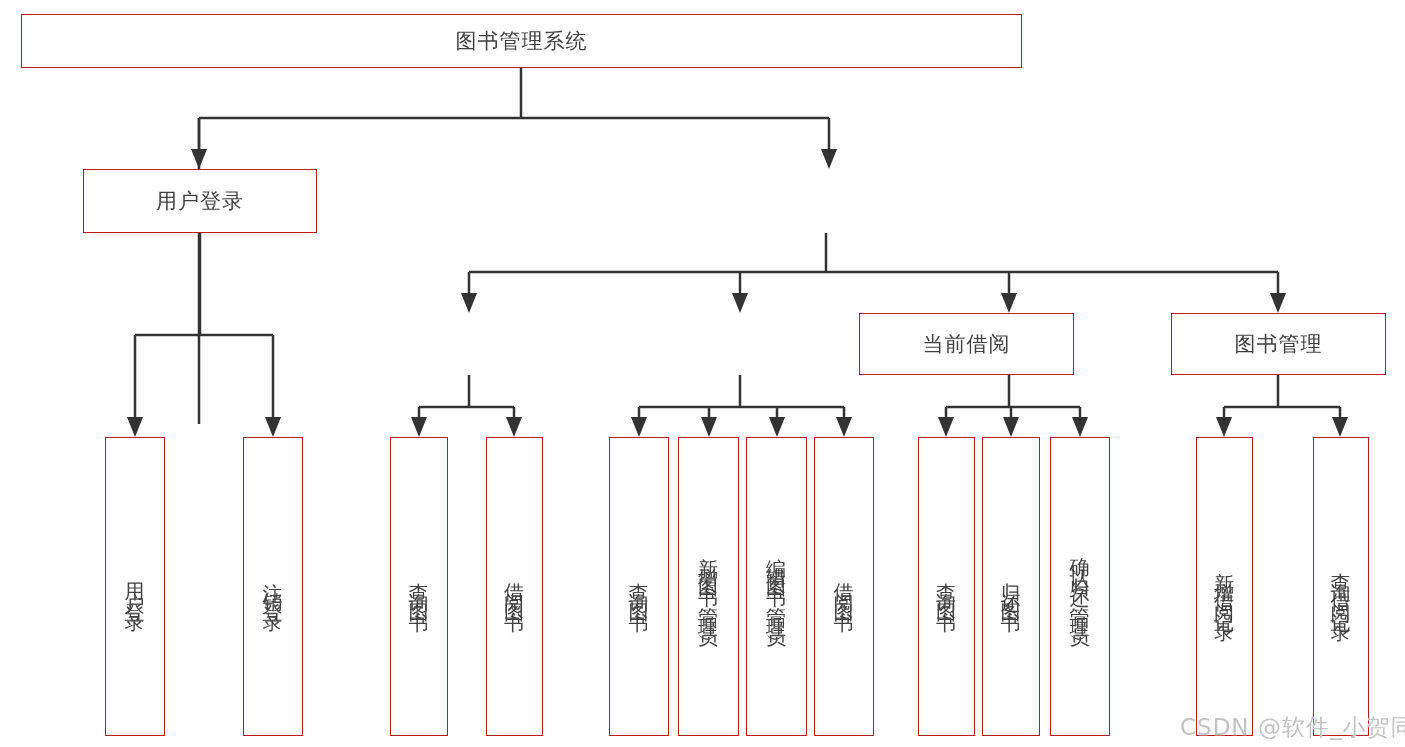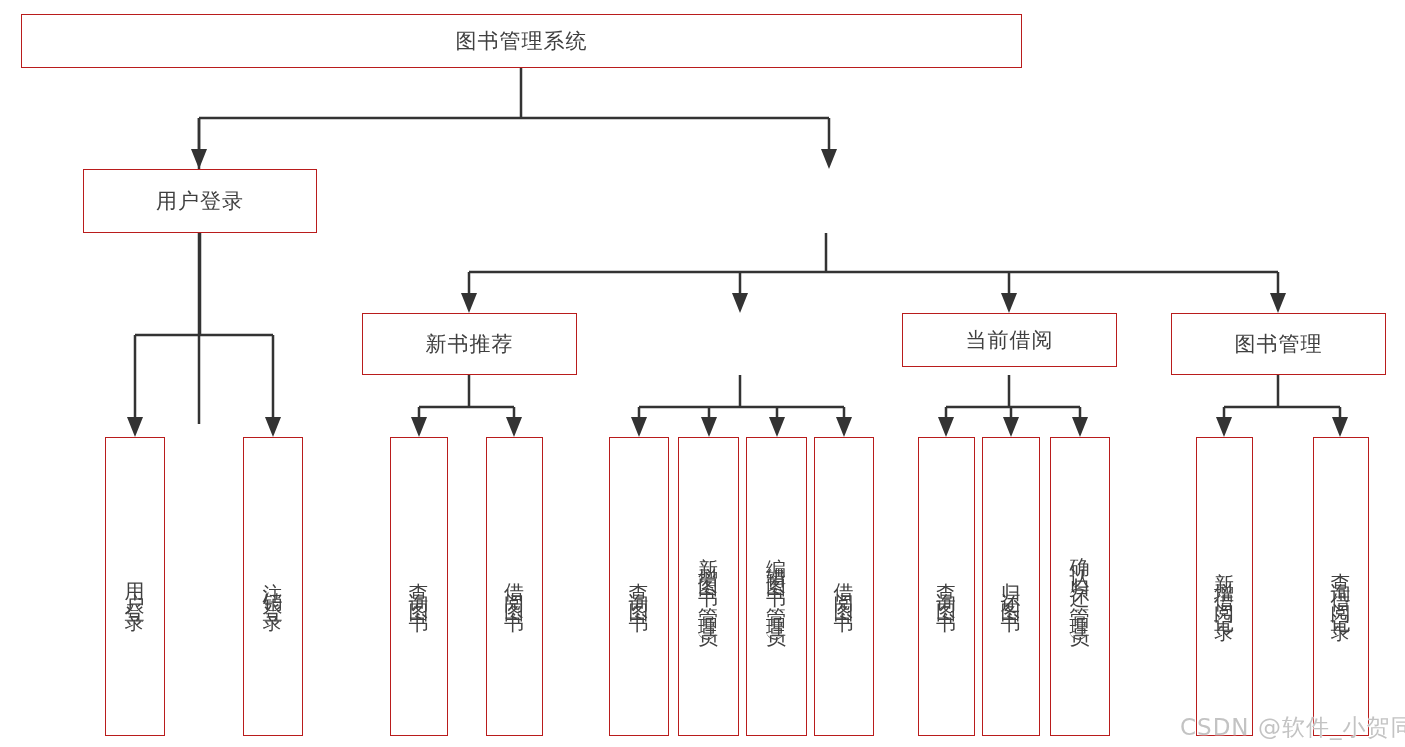--- a/index.html
+++ b/index.html
@@ -89,22 +89,21 @@
       <path d="M1072,417 h16 l-8,20 z"></path>
       <path d="M1216,417 h16 l-8,20 z"></path>
         <path d="M1332,417 h16 l-8,20 z"></path>
     </g>
   </svg>
 
   <div class="node h" style="left:21px; top:14px; width:1001px; height:54px">图书管理系统</div>
 
   <div class="node h" style="left:83px; top:169px; width:234px; height:64px">用户登录</div>
 
-  <div class="node h" style="left:362px; top:313px; width:215px; height:62px">新书推荐</div>
-  <div class="node h" style="left:902px; top:313px; width:215px; height:54px">当前借阅</div>
+  <div class="node h" style="left:859px; top:313px; width:215px; height:62px">当前借阅</div>
   <div class="node h" style="left:1171px; top:313px; width:215px; height:62px">图书管理</div>
 
   <div class="node v" style="left:105px; top:437px; width:60px; height:299px">用户登录</div>
   <div class="node v" style="left:243px; top:437px; width:60px; height:299px">注销登录</div>
 
   <div class="node v" style="left:390px; top:437px; width:58px; height:299px">查询图书</div>
   <div class="node v" style="left:486px; top:437px; width:57px; height:299px">借阅图书</div>
 
   <div class="node v" style="left:609px; top:437px; width:60px; height:299px">查询图书</div>
   <div class="node v" style="left:678px; top:437px; width:61px; height:299px">新增图书（管理员）</div>

